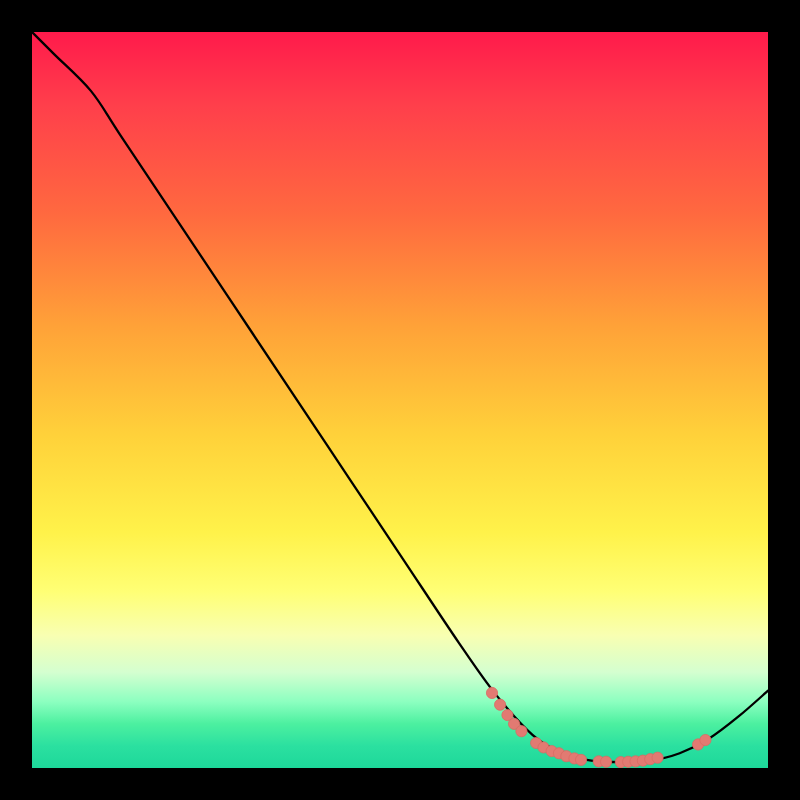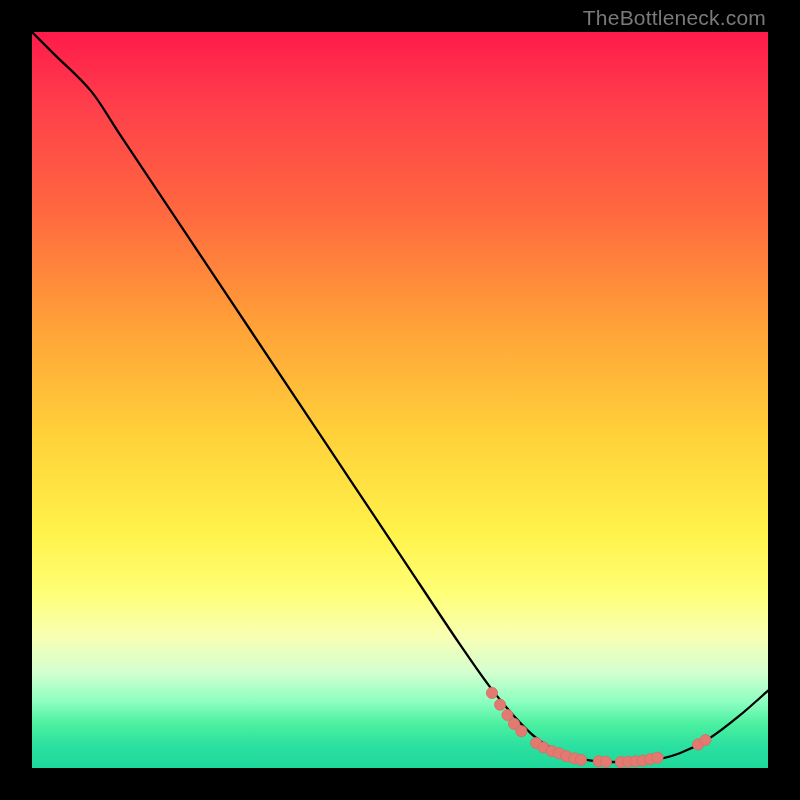--- a/index.html
+++ b/index.html
@@ -55,21 +55,20 @@
     top: 0;
     left: 0;
     width: 736px;
     height: 736px;
   }
 </style>
 </head>
 <body>
 
 <div class="frame">
-  <div class="watermark">TheBottleneck.com</div>
 
   <div class="plot-area">
     <svg class="curve" viewBox="0 0 736 736" preserveAspectRatio="none">
       <path id="curve-path" fill="none" stroke-width="2.3" stroke-linecap="round" stroke-linejoin="round" d="M 0 0 C 3.6799999999999997 3.680000000000007, 12.266666666666664 12.266666666666708, 22.08 22.08000000000004 C 31.89333333333333 31.893333333333374, 47.84 45.38666666666668, 58.88 58.879999999999995 C 69.92 72.37333333333332, 73.6 80.95999999999997, 88.32 103.03999999999996 C 103.03999999999999 125.11999999999996, 125.12000000000002 158.24, 147.20000000000002 191.36 C 169.28000000000003 224.48000000000002, 196.26666666666665 264.96000000000004, 220.79999999999998 301.76000000000005 C 245.33333333333331 338.56000000000006, 269.8666666666667 375.36, 294.40000000000003 412.16 C 318.9333333333334 448.96000000000004, 345.92 489.43999999999994, 368 522.56 C 390.08 555.68, 410.93333333333334 587.5733333333333, 426.88 610.88 C 442.82666666666665 634.1866666666667, 451.41333333333336 647.0666666666666, 463.68 662.4 C 475.94666666666666 677.7333333333333, 489.44000000000005 693.0666666666666, 500.48 702.88 C 511.52 712.6933333333334, 520.1066666666666 716.9866666666667, 529.92 721.28 C 539.7333333333333 725.5733333333333, 549.5466666666666 727.168, 559.36 728.64 C 569.1733333333334 730.112, 578.9866666666667 730.112, 588.8000000000001 730.112 C 598.6133333333335 730.112, 608.4266666666667 730.112, 618.24 728.64 C 628.0533333333333 727.168, 637.8666666666666 724.96, 647.68 721.28 C 657.4933333333333 717.5999999999999, 667.3066666666666 712.6933333333333, 677.12 706.56 C 686.9333333333334 700.4266666666666, 696.7466666666667 692.4533333333334, 706.56 684.48 C 716.3733333333332 676.5066666666667, 731.0933333333334 663.0133333333333, 736 658.72" stroke="#000000"></path>
       <g id="dots-group">
           <circle cx="460" cy="660.928" r="5.6" fill="#e27a72" stroke="#d96b63" stroke-width="0.8"></circle>
           <circle cx="468.096" cy="672.704" r="5.6" fill="#e27a72" stroke="#d96b63" stroke-width="0.8"></circle>
           <circle cx="475.4559999999999" cy="683.008" r="5.6" fill="#e27a72" stroke="#d96b63" stroke-width="0.8"></circle>
           <circle cx="482.08000000000004" cy="691.84" r="5.6" fill="#e27a72" stroke="#d96b63" stroke-width="0.8"></circle>
           <circle cx="489.44000000000005" cy="699.2" r="5.6" fill="#e27a72" stroke="#d96b63" stroke-width="0.8"></circle>

